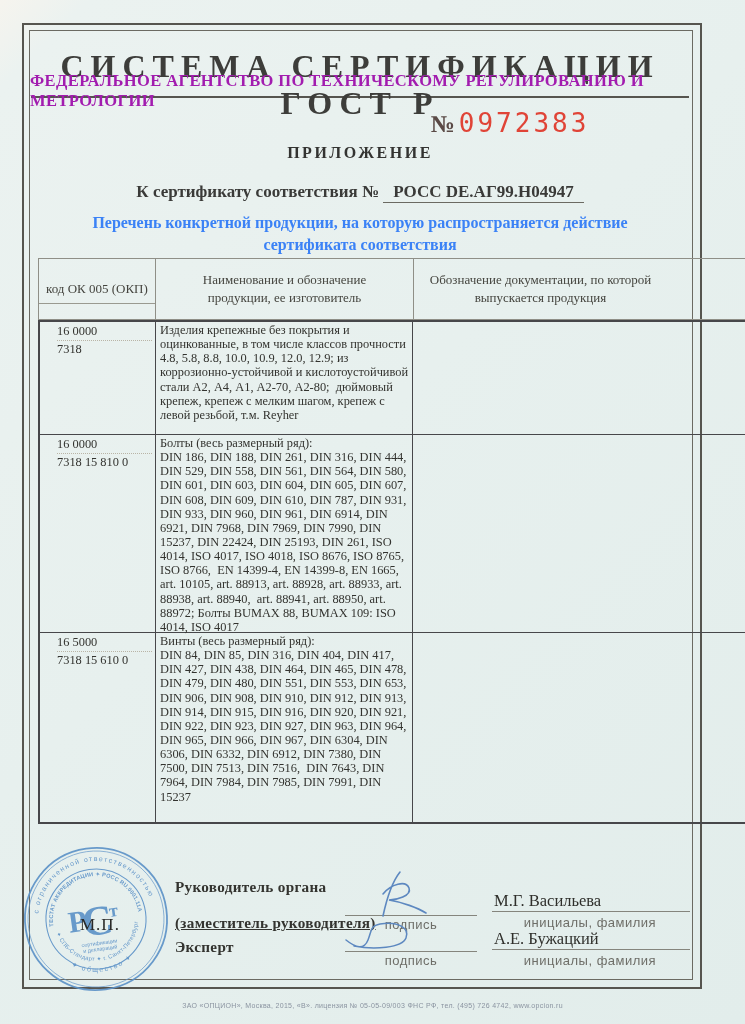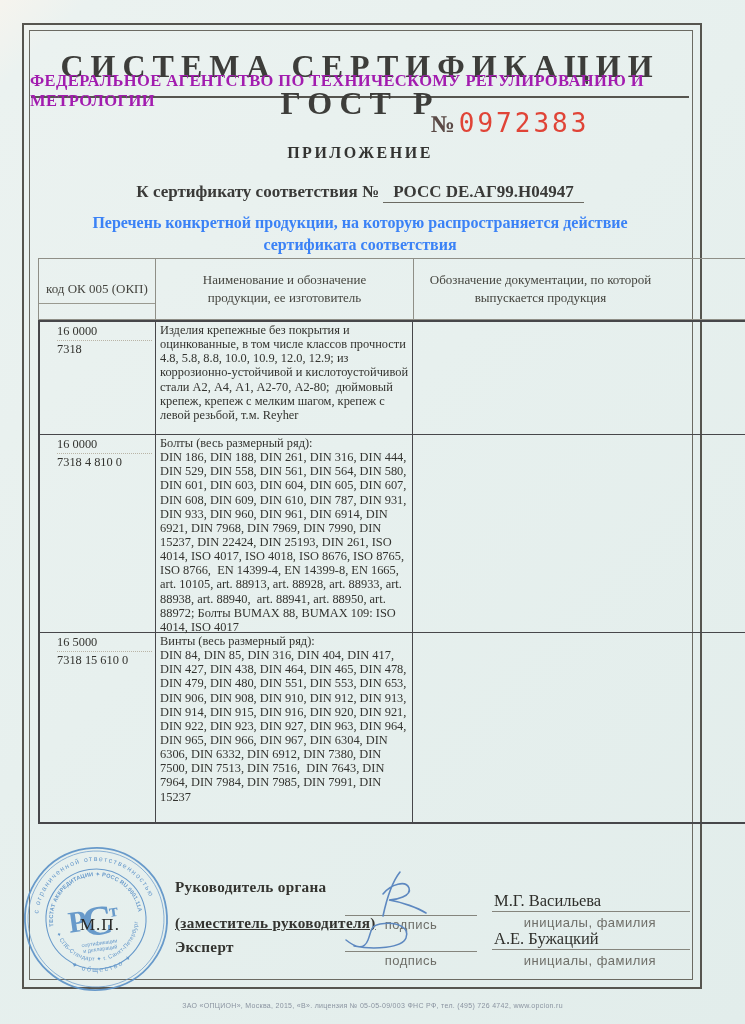--- a/index.html
+++ b/index.html
@@ -98,21 +98,21 @@
       <div class="td td1">
         <div class="okp">16 0000</div>
         <div>7318</div>
       </div>
       <div class="td td2">Изделия крепежные без покрытия и оцинкованные, в том числе классов прочности 4.8, 5.8, 8.8, 10.0, 10.9, 12.0, 12.9; из коррозионно-устойчивой и кислотоустойчивой стали А2, А4, А1, А2-70, А2-80;  дюймовый крепеж, крепеж с мелким шагом, крепеж с левой резьбой, т.м. Reyher</div>
       <div class="td td3"></div>
     </div>
     <div class="tr r2">
       <div class="td td1">
         <div class="okp">16 0000</div>
-        <div>7318 4 810 0</div>
+        <div>7318 15 810 0</div>
       </div>
       <div class="td td2">Болты (весь размерный ряд):
 DIN 186, DIN 188, DIN 261, DIN 316, DIN 444, DIN 529, DIN 558, DIN 561, DIN 564, DIN 580, DIN 601, DIN 603, DIN 604, DIN 605, DIN 607, DIN 608, DIN 609, DIN 610, DIN 787, DIN 931, DIN 933, DIN 960, DIN 961, DIN 6914, DIN 6921, DIN 7968, DIN 7969, DIN 7990, DIN 15237, DIN 22424, DIN 25193, DIN 261, ISO 4014, ISO 4017, ISO 4018, ISO 8676, ISO 8765, ISO 8766,  EN 14399-4, EN 14399-8, EN 1665, art. 10105, art. 88913, art. 88928, art. 88933, art. 88938, art. 88940,  art. 88941, art. 88950, art. 88972; Болты BUMAX 88, BUMAX 109: ISO 4014, ISO 4017</div>
       <div class="td td3"></div>
     </div>
     <div class="tr r3">
       <div class="td td1">
         <div class="okp">16 5000</div>
         <div>7318 15 610 0</div>
       </div>

